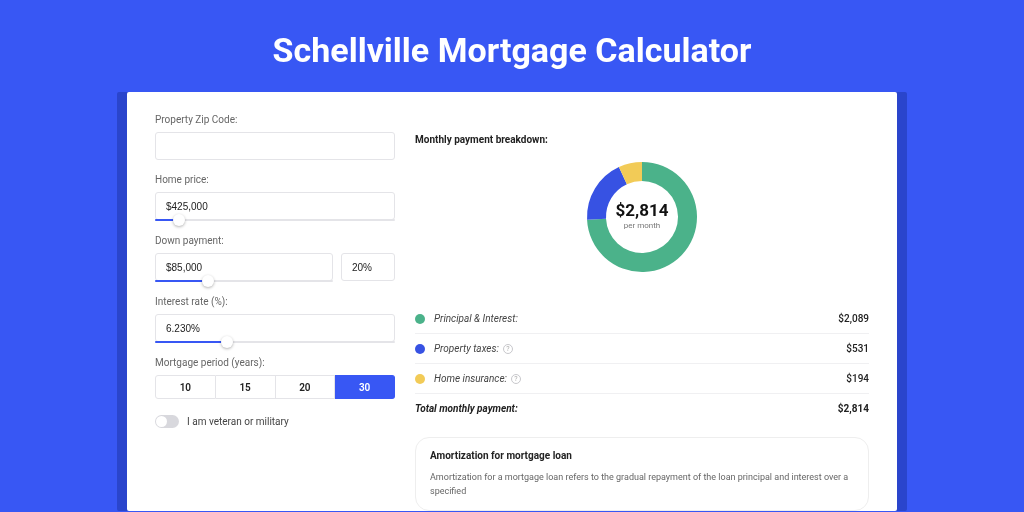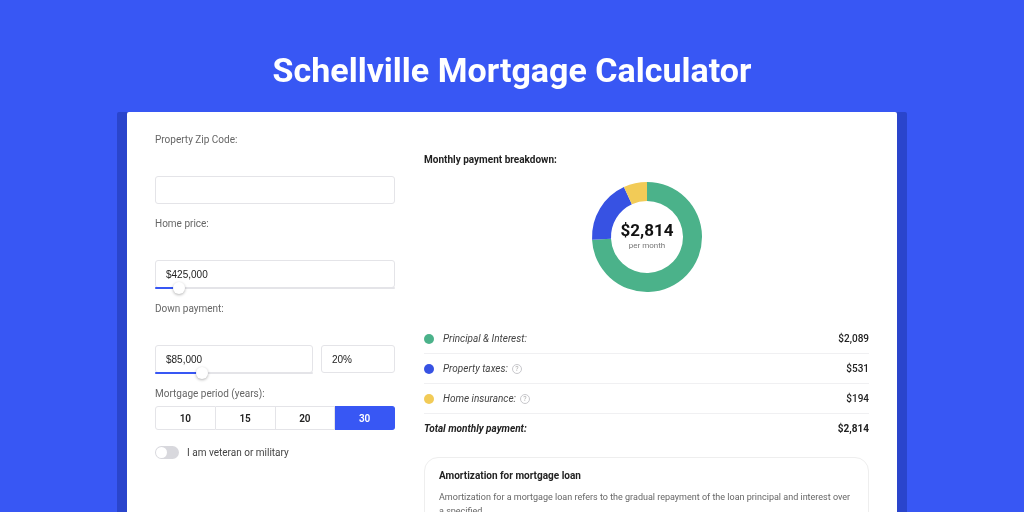--- a/index.html
+++ b/index.html
@@ -7,21 +7,21 @@
     font-family: -apple-system, BlinkMacSystemFont, "Segoe UI", Roboto, Arial, sans-serif;
     background: #3857F4;
     width: 1024px;
     height: 512px;
     overflow: hidden;
   }
   .outer {
     width: 1024px;
     height: 512px;
     background: #3857F4;
-    padding-top: 50px;
+    padding-top: 30px;
   }
   .title {
     color: #fff;
     font-size: 34px;
     font-weight: 700;
     text-align: center;
     margin-bottom: 22px;
   }
   .wrap-shadow {
     width: 790px;
@@ -29,21 +29,21 @@
     background: #2a45cc;
     padding: 0 10px;
     border-radius: 2px;
   }
   .panel {
     width: 100%;
     background: #fff;
     border-radius: 2px;
     padding: 22px 28px 0 28px;
     display: flex;
-    gap: 29px;
+    gap: 20px;
     min-height: 390px;
   }
   .left {
     width: 240px;
     flex-shrink: 0;
   }
   .right {
     flex: 1;
     margin-top: 20px;
   }
@@ -54,21 +54,20 @@
   }
   .input {
     width: 100%;
     height: 28px;
     border: 1px solid #e4e4e8;
     border-radius: 3px;
     padding: 0 10px;
     font-size: 10px;
     color: #222;
     background: #fff;
-    margin-top: 24px;
   }
   .field { margin-bottom: 14px; position: relative; }
   .slider-track {
     height: 2px;
     background: #e4e4e8;
     position: relative;
     margin-top: -1px;
     border-radius: 1px;
   }
   .slider-fill {
@@ -84,21 +83,21 @@
     height: 12px;
     background: #fff;
     border-radius: 50%;
     box-shadow: 0 1px 3px rgba(0,0,0,0.3);
     position: absolute;
     top: -5px;
     transform: translateX(-50%);
   }
   .dp-row { display: flex; gap: 8px; }
   .dp-amount { flex: 1; border-radius: 14px; }
-  .dp-pct { width: 74px; }
+  .dp-pct { width: 54px; }
   .periods {
     display: flex;
     gap: 0;
     margin-bottom: 16px;
   }
   .period-btn {
     flex: 1;
     height: 24px;
     border: 1px solid #e4e4e8;
     background: #fff;
@@ -252,20 +251,28 @@
               <input class="input" value="$85,000" style="">
               <div class="slider-track">
                 <div class="slider-fill" style="width:30%"></div>
                 <div class="slider-thumb" style="left:30%"></div>
               </div>
             </div>
             <input class="input dp-pct" value="20%" style="">
           </div>
         </div>
 
+        <div class="field">
+          <div class="field-label">Interest rate (%):</div>
+          <input class="input" value="6.230%" style="">
+          <div class="slider-track">
+            <div class="slider-fill" style="width:30%"></div>
+            <div class="slider-thumb" style="left:30%"></div>
+          </div>
+        </div>
 
         <div class="field">
           <div class="field-label">Mortgage period (years):</div>
           <div class="periods">
               <div class="period-btn">10</div>
               <div class="period-btn">15</div>
               <div class="period-btn">20</div>
               <div class="period-btn sel">30</div>
             </div>
         </div>

